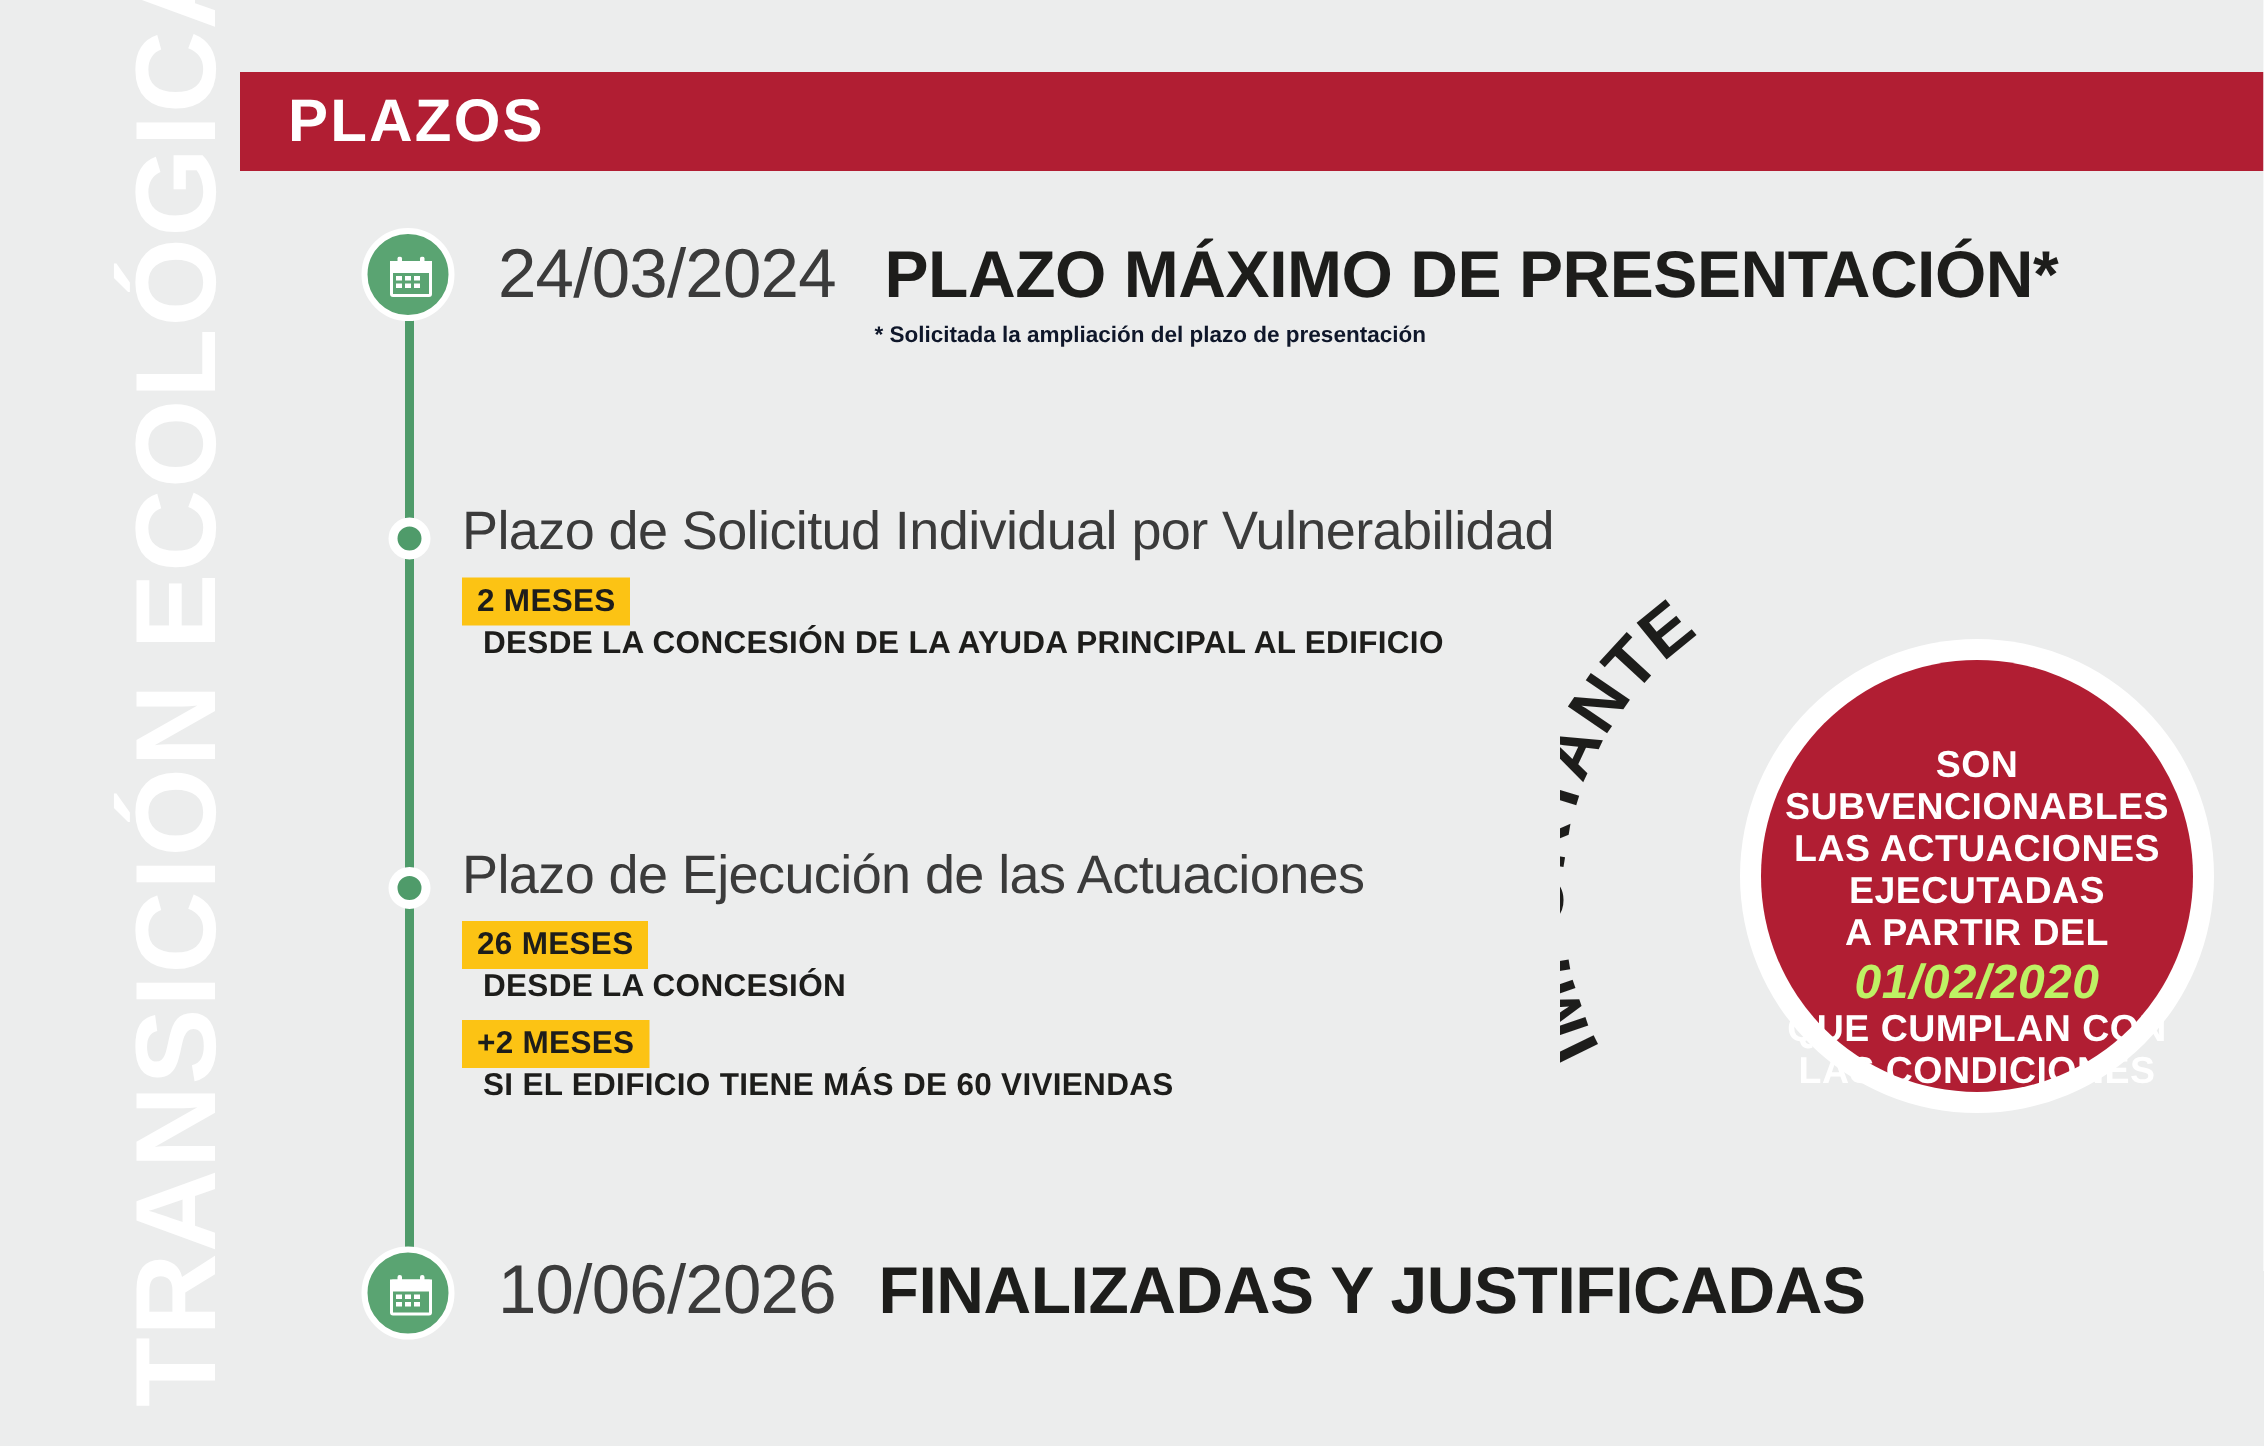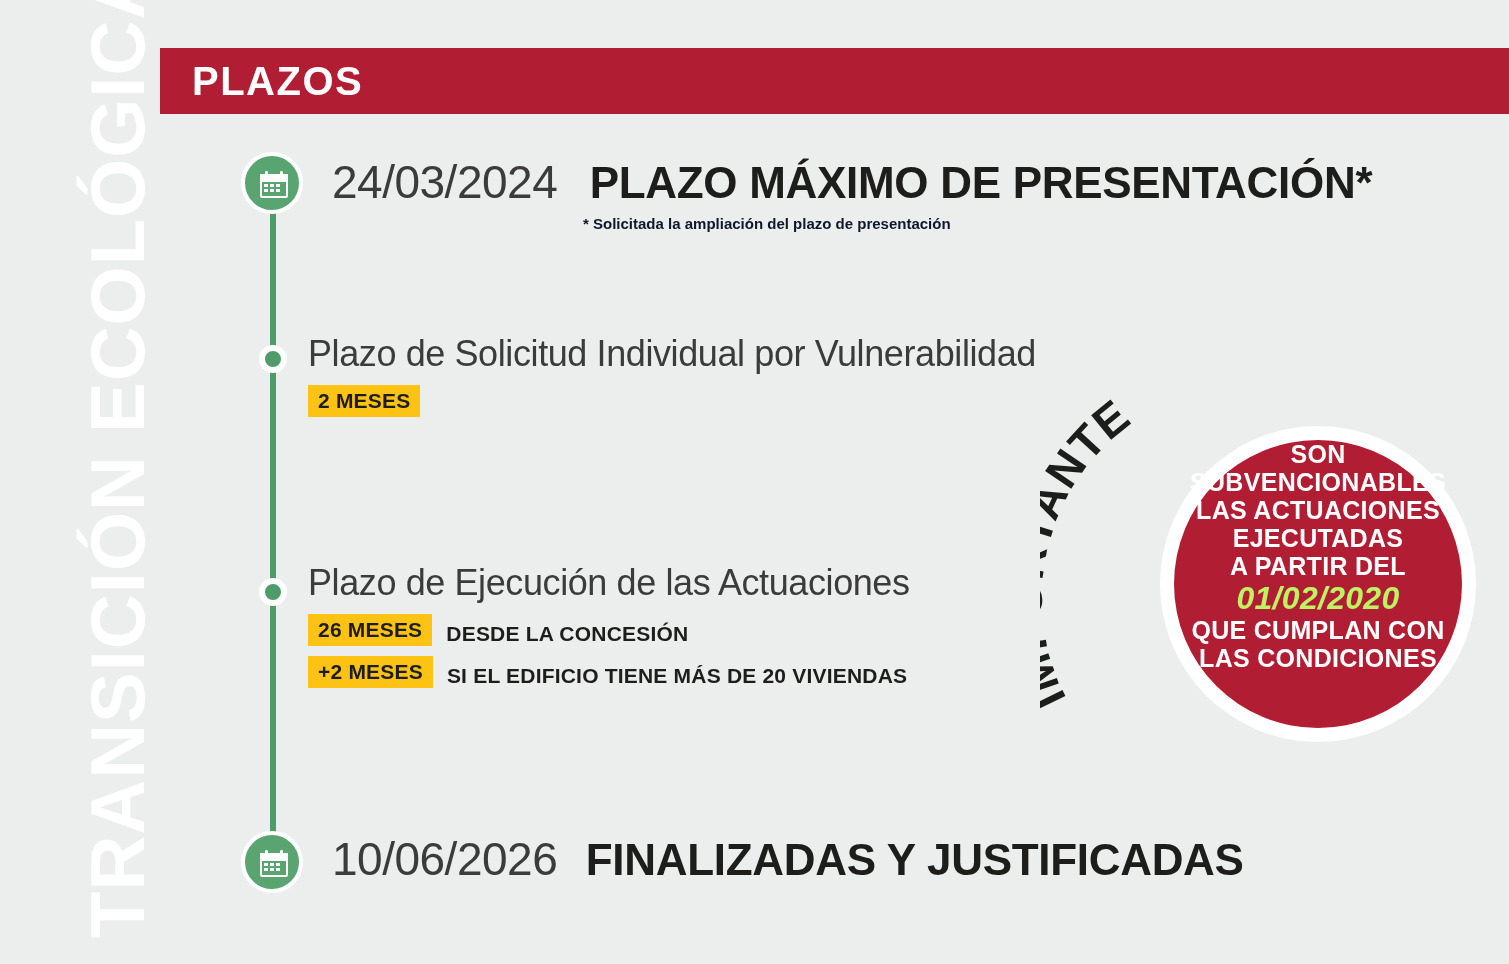--- a/index.html
+++ b/index.html
@@ -145,22 +145,23 @@
   .badge-desc {
     font-family: "Liberation Sans", sans-serif;
     font-weight: bold;
     font-size: 21px;
     color: #1d1d1b;
     letter-spacing: 0.2px;
     margin-left: 14px;
   }
   .badge-line {
     display: flex;
-    align-items: flex-end;
+    align-items: flex-start;
     margin-top: 10px;
+    flex-direction: column;
   }
 
   
   .stamp-wrap {
     position: absolute;
     left: 1040px;
     top: 378px;
     width: 390px;
     height: 400px;
   }
@@ -175,21 +176,21 @@
   }
   .stamp-circle {
     position: absolute;
     left: 134px;
     top: 62px;
     width: 288px;
     height: 288px;
     border-radius: 50%;
     background: #b11e33;
     display: flex;
-    align-items: flex-start;
+    align-items: flex-end;
     justify-content: center;
   }
   .stamp-lines {
     text-align: center;
     font-family: "Liberation Sans", sans-serif;
     font-weight: bold;
     color: #ffffff;
     font-size: 25px;
     line-height: 28px;
     letter-spacing: 0.3px;
@@ -252,33 +253,34 @@
     <span class="date-text">24/03/2024</span>
     <span class="date-strong" style="margin-left:28px;">PLAZO MÁXIMO DE PRESENTACIÓN*</span>
     <div class="footnote" style="margin-left:251px; margin-top:6px;">* Solicitada la ampliación del plazo de presentación</div>
   </div>
 
   <div class="node-dot" style="left:259px; top:345px;"></div>
   <div class="row" style="left:308px; top:333px; width:900px;">
     <div class="plazo-title">Plazo de Solicitud Individual por Vulnerabilidad</div>
     <div class="badge-line">
       <span class="badge">2 MESES</span>
+      <span class="badge-desc">DESDE LA CONCESIÓN DE LA AYUDA PRINCIPAL AL EDIFICIO</span>
     </div>
   </div>
 
   <div class="node-dot" style="left:259px; top:578px;"></div>
   <div class="row" style="left:308px; top:562px; width:900px;">
     <div class="plazo-title">Plazo de Ejecución de las Actuaciones</div>
     <div class="badge-line">
       <span class="badge">26 MESES</span>
       <span class="badge-desc">DESDE LA CONCESIÓN</span>
     </div>
     <div class="badge-line">
       <span class="badge">+2 MESES</span>
-      <span class="badge-desc">SI EL EDIFICIO TIENE MÁS DE 20 VIVIENDAS</span>
+      <span class="badge-desc">SI EL EDIFICIO TIENE MÁS DE 60 VIVIENDAS</span>
     </div>
   </div>
 
   <div class="node-circle" style="left:241px; top:831px;">
     <svg class="cal-icon" viewBox="0 0 30 28">
       <rect x="1" y="3" width="28" height="24" rx="2" fill="#ffffff"></rect>
       <rect x="1" y="3" width="28" height="6" fill="#ffffff"></rect>
       <rect x="3" y="11" width="24" height="14" fill="#5aa472"></rect>
       <rect x="5" y="13" width="4" height="3" fill="#ffffff"></rect>
       <rect x="11" y="13" width="4" height="3" fill="#ffffff"></rect>

